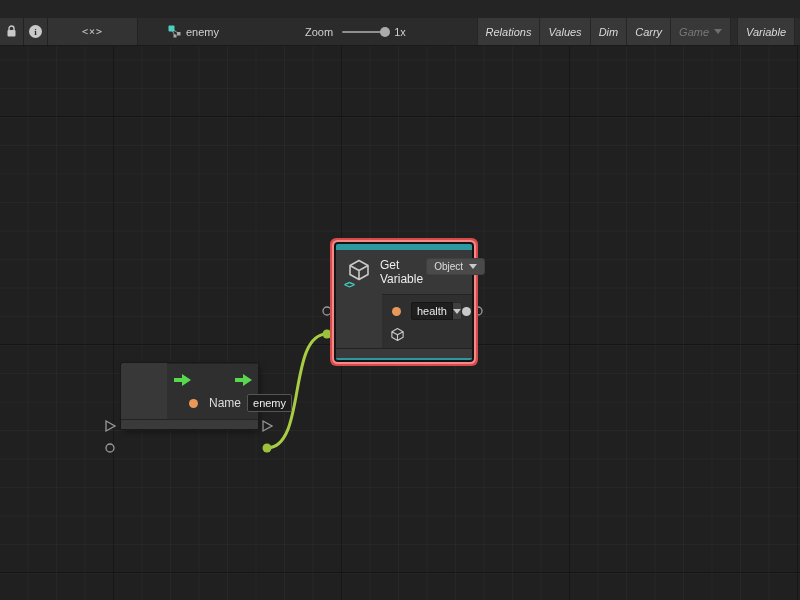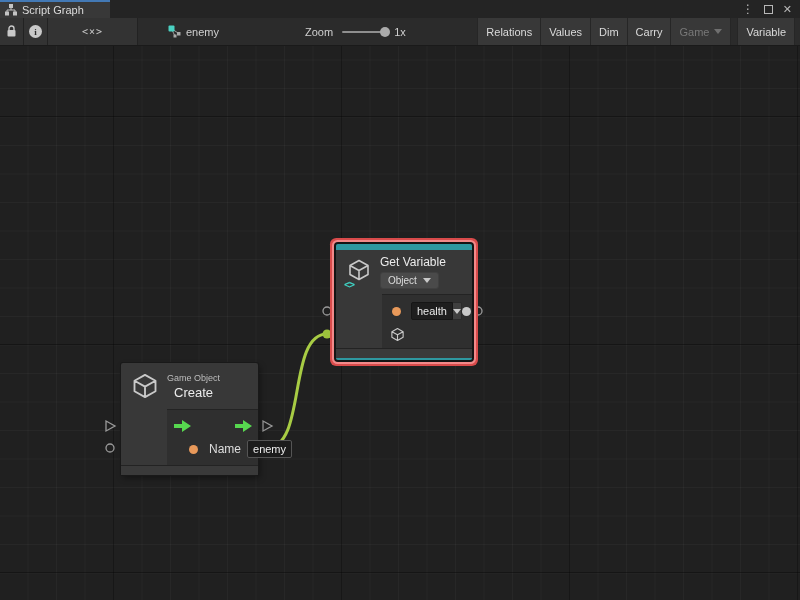--- a/index.html
+++ b/index.html
@@ -20,21 +20,21 @@
   .tb-btn { display:flex; align-items:center; justify-content:center; background:#333333; border-right:1px solid #222; padding:0 8px; cursor:default; }
   .tb-icon-btn { width:24px; padding:0; }
   .tb-code-btn { width:90px; padding:0; }
   .code-glyph { font-family:"DejaVu Sans Mono", monospace; font-size:10px; color:#c9c9c9; letter-spacing:1px; }
   .tb-mid { display:flex; align-items:center; }
   .graph-name { color:#cfcfcf; margin-left:5px; }
   .zoom-label { margin-left:86px; color:#cfcfcf; }
   .zoom-track { position:relative; width:44px; height:2px; background:#8f8f8f; margin-left:9px; border-radius:1px; }
   .zoom-handle { position:absolute; right:-4px; top:-4px; width:10px; height:10px; border-radius:50%; background:#ababab; }
   .zoom-value { margin-left:8px; color:#cfcfcf; }
-  .tb-right { margin-left:auto; display:flex; align-items:stretch; margin-right:5px; }
+  .tb-right { margin-left:auto; display:flex; align-items:stretch; margin-right:5px;font-style:italic; }
   .seg { display:flex; align-items:center; background:#383838; border-right:1px solid #262626; padding:0 8px; color:#dadada; white-space:nowrap; }
   .seg.first { border-left:1px solid #262626; }
   .seg.disabled { color:#787878; }
   .seg .caret { margin-left:5px; }
   .grp-gap { width:6px; background:#2b2b2b; }
   .caret { width:0; height:0; border-left:4px solid transparent; border-right:4px solid transparent; border-top:5px solid #c9c9c9; display:inline-block; }
   .caret.dim { border-top-color:#6f6f6f; }
   .info-circle { width:13px; height:13px; border-radius:50%; background:#c9c9c9; color:#2b2b2b; font-size:9px; font-weight:bold; display:flex; align-items:center; justify-content:center; font-family:"Liberation Serif", serif; }
 
   
@@ -47,21 +47,21 @@
       linear-gradient(to bottom, rgba(255,255,255,0.030) 1px, transparent 1px);
     background-size:228px 228px, 228px 228px, 28.5px 28.5px, 28.5px 28.5px;
     background-position:113px 0, 0 70px, 27.5px 0, 0 13.5px; }
   .overlay { position:absolute; left:0; top:0; width:800px; height:554px; }
 
   
   .node { position:absolute; border-radius:2px; background:#383838; box-shadow:0 0 0 1px #191919, 2px 3px 6px rgba(0,0,0,0.4); }
   .node-selected { box-shadow:0 0 0 2px #141414, 0 0 0 4px #f28a8a, 0 0 0 6px #d94b4b; }
   .gv-strip { height:6px; background:#2e98a0; border-radius:2px 2px 0 0; }
   .node-header { display:flex; align-items:center; padding:0 10px; gap:8px; }
-  .hdr-texts { display:flex; flex-direction:column; justify-content:center; gap:3px;text-align:center; }
+  .hdr-texts { display:flex; flex-direction:row; justify-content:center; gap:3px; }
   .node-title { color:#ececec; font-size:12px; }
   .node-subtitle { color:#bdbdbd; font-size:9px; }
   .cube-wrap { position:relative; flex:0 0 auto; }
   .teal-angle { position:absolute; left:-2px; bottom:-4px; color:#3fd3c4; font-family:"DejaVu Sans Mono", monospace; font-size:10px; font-weight:bold; letter-spacing:-1px; }
   .scope-btn { display:inline-flex; align-items:center; gap:6px; height:17px; background:#4a4a4a; border:1px solid #404040; border-radius:3px; padding:0 7px; color:#dddddd; font-size:10px; width:fit-content; }
   .node-body { background:#2f2f2f; border-top:1px solid #232323;margin-left:46px; }
   .node-row { display:flex; align-items:center; }
   .dot { width:9px; height:9px; border-radius:50%; flex:0 0 auto; }
   .dot-orange { background:#e8995a; }
   .dot-gray { background:#c9c9c9; }
@@ -70,38 +70,20 @@
   .node-footer { height:10px; background:#3a3a3a; border-top:1px solid #232323; }
   .gv-bottom { height:2px; background:#2e98a0; border-radius:0 0 2px 2px; }
   .name-label { color:#dddddd; font-size:12px; }
   .enemy-field { background:#1c1c1c; border:1px solid #555555; border-radius:2px; color:#ededed; font-size:11px; height:18px; display:flex; align-items:center; padding:0 5px; }
 </style>
 </head>
 <body>
 
 <div id="window">
 
-  <div class="tabbar">
-    <div class="tab">
-      <svg width="12" height="12" viewBox="0 0 12 12">
-        <g stroke="#c4c4c4" stroke-width="1" fill="#c4c4c4">
-          <rect x="4.5" y="0.5" width="3" height="3"></rect>
-          <rect x="0.5" y="8" width="3" height="3"></rect>
-          <rect x="8.5" y="8" width="3" height="3"></rect>
-          <path d="M6 3.5 V6 M2 8 V6 H10 V8" fill="none"></path>
-        </g>
-      </svg>
-      <span>Script Graph</span>
-    </div>
-    <div class="winctrls">
-      <span class="menu-dots">⋮</span>
-      <span class="max-box"></span>
-      <span class="close-x">✕</span>
-    </div>
-  </div>
 
   <div class="toolbar">
     <div class="tb-btn tb-icon-btn">
       <svg width="11" height="13" viewBox="0 0 11 13">
         <path d="M3 5 V3.5 a2.5 2.5 0 0 1 5 0 V5" fill="none" stroke="#c9c9c9" stroke-width="1.4"></path>
         <rect x="1.5" y="5" width="8" height="6.5" rx="1" fill="#c9c9c9"></rect>
       </svg>
     </div>
     <div class="tb-btn tb-icon-btn">
       <span class="info-circle">i</span>
@@ -185,29 +167,20 @@
           <svg width="15" height="15" viewBox="0 0 24 24">
             <path d="M12 2.5 L21 7.5 V16.5 L12 21.5 L3 16.5 V7.5 Z M3 7.5 L12 12.5 L21 7.5 M12 12.5 V21.5" fill="none" stroke="#c9c9c9" stroke-width="1.8" stroke-linejoin="round"></path>
           </svg>
         </div>
       </div>
       <div class="node-footer"></div>
       <div class="gv-bottom"></div>
     </div>
 
     <div class="node" style="left:121px; top:317px; width:137px;">
-      <div class="node-header" style="height:46px;">
-        <svg width="28" height="28" viewBox="0 0 24 24">
-          <path d="M12 2.5 L21 7.5 V16.5 L12 21.5 L3 16.5 V7.5 Z M3 7.5 L12 12.5 L21 7.5 M12 12.5 V21.5" fill="none" stroke="#c9c9c9" stroke-width="1.6" stroke-linejoin="round"></path>
-        </svg>
-        <div class="hdr-texts" style="gap:2px;">
-          <span class="node-subtitle">Game Object</span>
-          <span class="node-title" style="font-size:13px;">Create</span>
-        </div>
-      </div>
       <div class="node-body" style="padding:5px 0 4px 0;">
         <div class="node-row" style="height:22px; padding:0 6px 0 7px;">
           <svg width="17" height="12" viewBox="0 0 17 12">
             <path d="M0 4 h8 V0 l9 6 -9 6 V8 H0 z" fill="#57d84f"></path>
           </svg>
           <svg width="17" height="12" viewBox="0 0 17 12" style="margin-left:auto;">
             <path d="M0 4 h8 V0 l9 6 -9 6 V8 H0 z" fill="#57d84f"></path>
           </svg>
         </div>
         <div class="node-row" style="height:24px; padding:0 8px 0 22px;">

